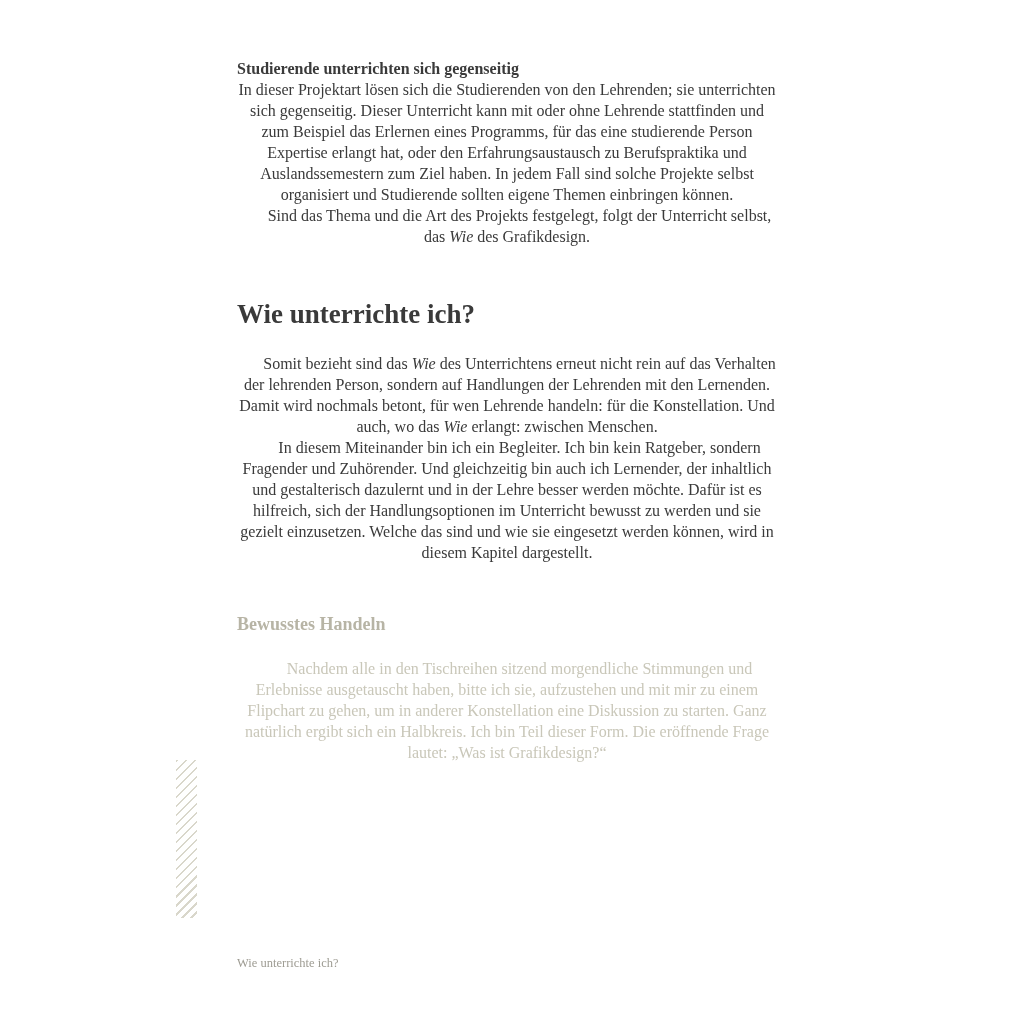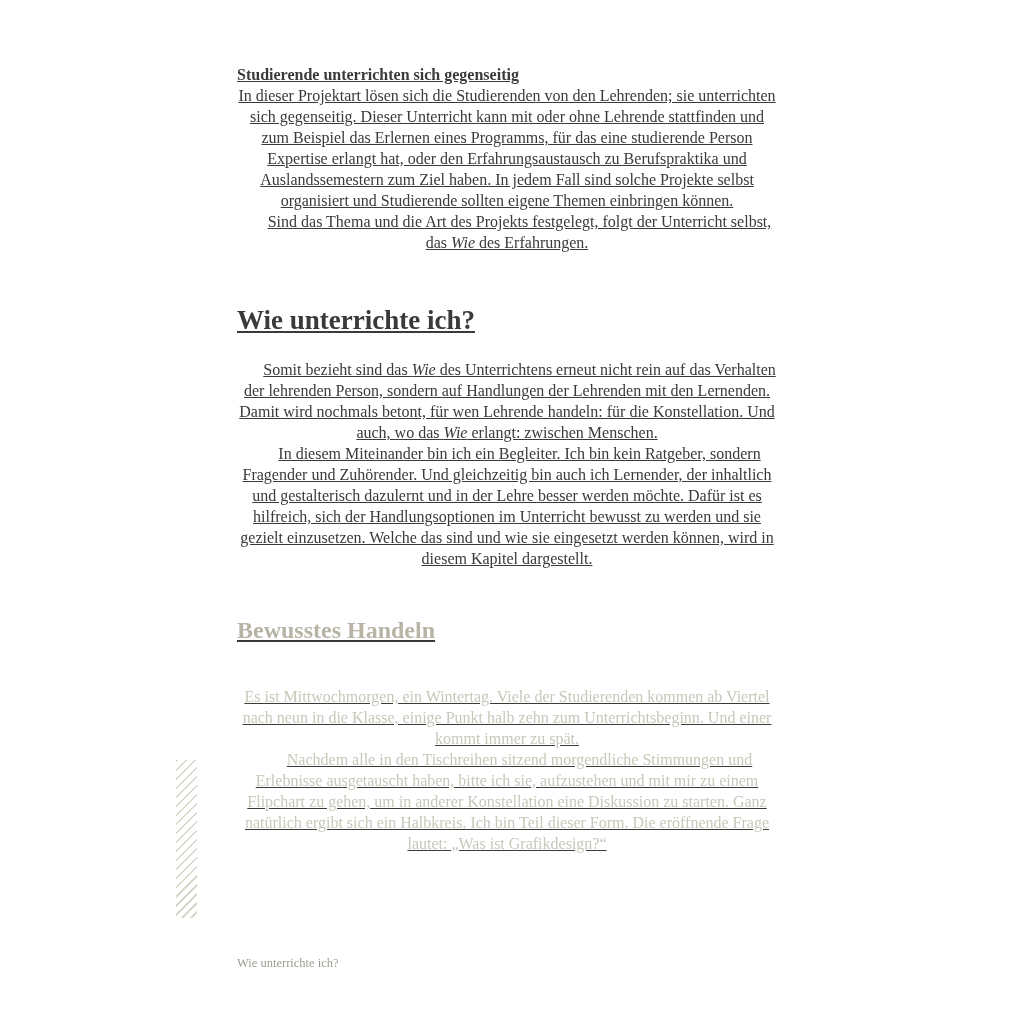--- a/index.html
+++ b/index.html
@@ -8,24 +8,23 @@
     position: relative;
     width: 1024px;
     height: 1024px;
     background: #ffffff;
     font-family: "Liberation Serif", "DejaVu Serif", serif;
     overflow: hidden;
   }
   .text-column {
     position: absolute;
     left: 237px;
-    top: 64px;
+    top: 58px;
     width: 540px;
     color: #3a3a3a;
-    text-decoration: underline;
   }
   .run-in-heading {
     font-size: 16px;
     line-height: 21px;
     font-weight: 700;
     color: #3a3a3a;
   }
   p.body {
     font-size: 16px;
     line-height: 21px;
@@ -35,26 +34,26 @@
   p.indent { text-indent: 25px; }
   h1.chapter {
     font-size: 27px;
     line-height: 34px;
     font-weight: 700;
     color: #3a3a3a;
     margin-top: 50px;
     margin-bottom: 22px;
   }
   h2.subsection {
-    font-size: 24px;
+    font-size: 18px;
     line-height: 32px;
     font-weight: 700;
     color: #b7b4a5;
     margin-top: 45px;
-    margin-bottom: 40px;
+    margin-bottom: 18px;
   }
   p.muted { color: #c9c7b9; }
   .hatch {
     position: absolute;
     left: 176px;
     top: 760px;
     width: 21px;
     height: 158px;
     background: repeating-linear-gradient(
       135deg,
@@ -80,32 +79,31 @@
 <div class="page">
 
   <div class="hatch"></div>
 
   <div class="text-column">
 
     <div class="run-in-heading">Studierende unterrichten sich gegenseitig</div>
 
     <p class="body">In dieser Projektart lösen sich die Studierenden von den Lehrenden; sie unterrichten sich gegenseitig. Dieser Unterricht kann mit oder ohne Lehrende stattfinden und zum Beispiel das Erlernen eines Programms, für das eine studierende Person Expertise erlangt hat, oder den Erfahrungsaustausch zu Berufspraktika und Auslandssemestern zum Ziel haben. In jedem Fall sind solche Projekte selbst organisiert und Studierende sollten eigene Themen einbringen können.</p>
 
-    <p class="body indent"><span>Sind das Thema und die Art des Projekts festgelegt, folgt der Unterricht selbst, das </span><em>Wie</em><span> des Erfahrungen.</span></p>
+    <p class="body indent"><span>Sind das Thema und die Art des Projekts festgelegt, folgt der Unterricht selbst, das </span><em>Wie</em><span> des Grafikdesign.</span></p>
 
     <h1 class="chapter">Wie unterrichte ich?</h1>
 
 
     <p class="body indent"><span>Somit bezieht sind das </span><em>Wie</em><span> des Unterrichtens erneut nicht rein auf das Verhalten der lehrenden Person, sondern auf Handlungen der Lehrenden mit den Lernenden. Damit wird nochmals betont, für wen Lehrende handeln: für die Konstellation. Und auch, wo das </span><em>Wie</em><span> erlangt: zwischen Menschen.</span></p>
 
     <p class="body indent">In diesem Miteinander bin ich ein Begleiter. Ich bin kein Ratgeber, sondern Fragender und Zuhörender. Und gleichzeitig bin auch ich Lernender, der inhaltlich und gestalterisch dazulernt und in der Lehre besser werden möchte. Dafür ist es hilfreich, sich der Handlungsoptionen im Unterricht bewusst zu werden und sie gezielt einzusetzen. Welche das sind und wie sie eingesetzt werden können, wird in diesem Kapitel dargestellt.</p>
 
     <h2 class="subsection">Bewusstes Handeln</h2>
 
-    <p class="body muted">Es ist Mittwochmorgen, ein Wintertag. Viele der Studierenden kommen ab Viertel nach neun in die Klasse, einige Punkt halb zehn zum Unterrichtsbeginn. Und einer kommt immer zu spät.</p>
 
     <p class="body muted indent">Nachdem alle in den Tischreihen sitzend morgendliche Stimmungen und Erlebnisse ausgetauscht haben, bitte ich sie, aufzustehen und mit mir zu einem Flipchart zu gehen, um in anderer Konstellation eine Diskussion zu starten. Ganz natürlich ergibt sich ein Halbkreis. Ich bin Teil dieser Form. Die eröffnende Frage lautet: „Was ist Grafikdesign?“</p>
 
   </div>
 
   <div class="footer">Wie unterrichte ich?</div>
 
 </div>
 
 </body></html>

